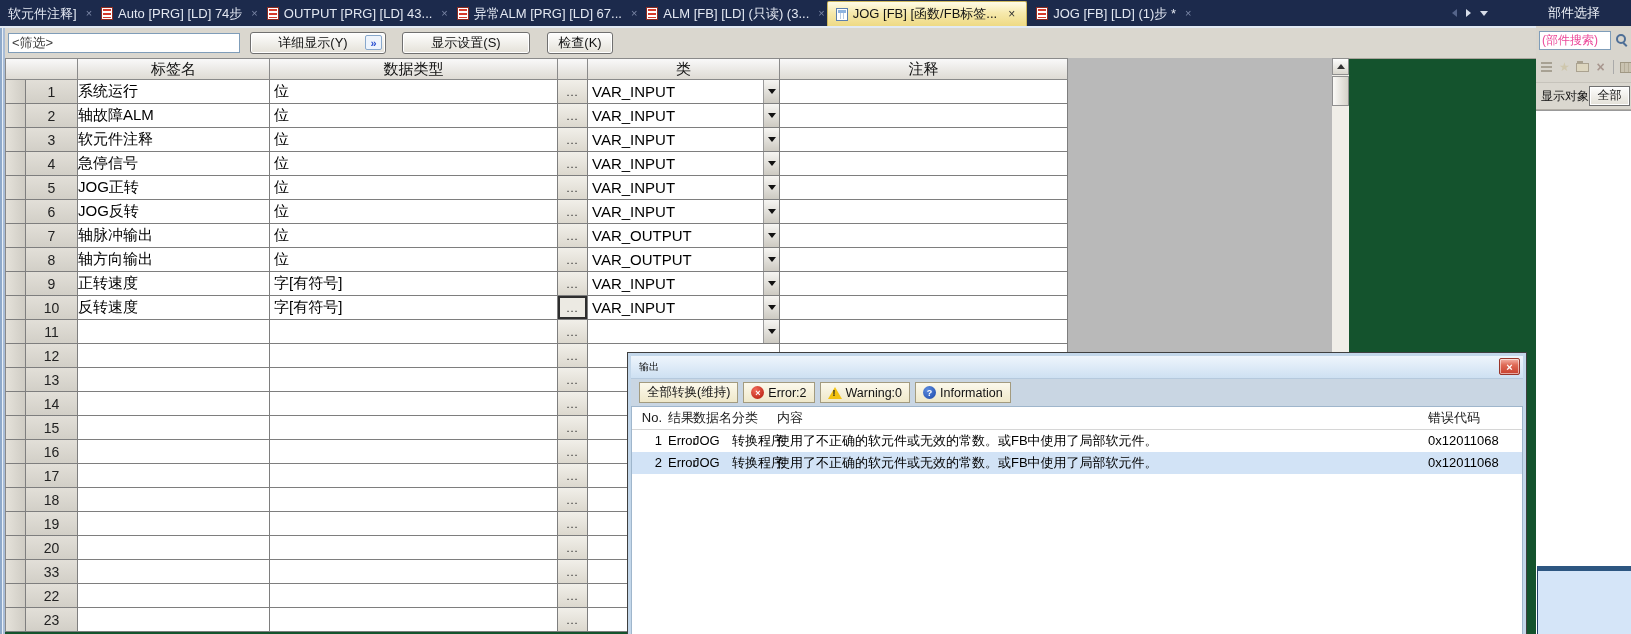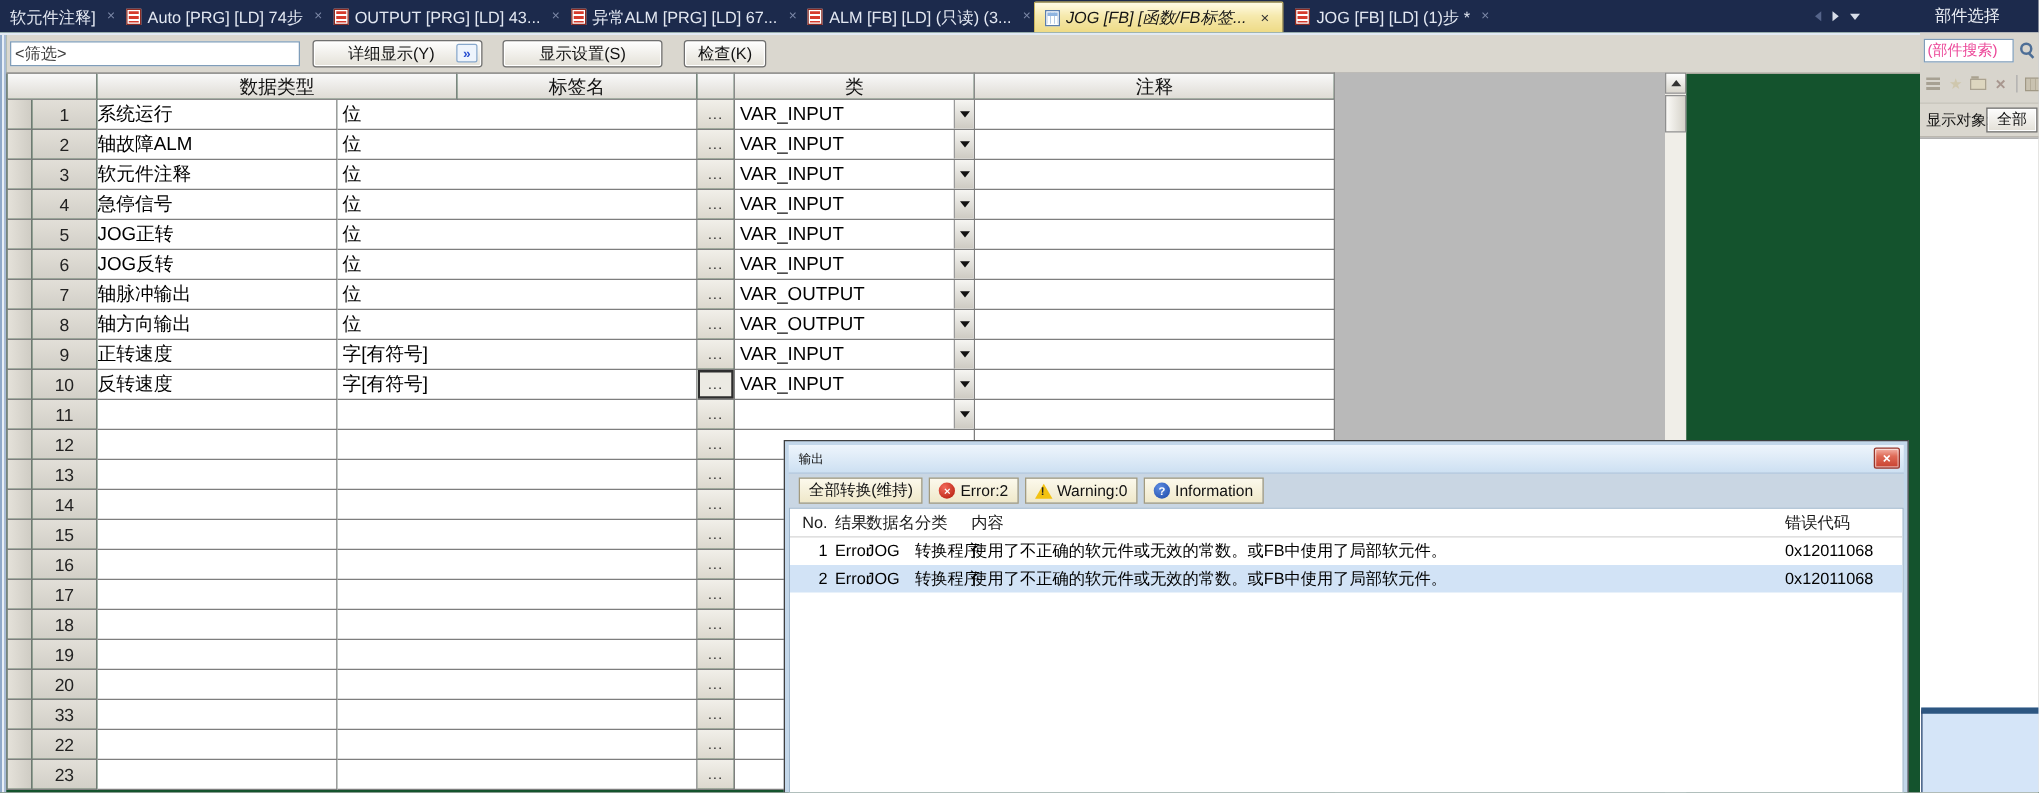--- a/index.html
+++ b/index.html
@@ -5,21 +5,21 @@
   html,body{margin:0;padding:0;background:#9a9a9a;}
   .screen{position:relative;width:1631px;height:634px;overflow:hidden;background:#fff;
           font-family:"Liberation Sans","DejaVu Sans",sans-serif;-webkit-font-smoothing:antialiased;}
 
   
   .tabbar{position:absolute;left:0;top:0;width:1631px;height:26px;background:#1c2a4c;}
   #tabs-host{display:flex;align-items:flex-end;height:26px;}
   .tab{height:25px;display:flex;align-items:center;gap:5px;padding:0 8px;color:#e3e8f2;
        font-size:13px;white-space:nowrap;cursor:default;}
   .tab.active{background:linear-gradient(#fffce8,#f6e9ad 45%,#eeda85);color:#141414;
-       border:1px solid #cdb75e;border-bottom:none;border-radius:2px 2px 0 0;height:24px;margin:0 1px;font-style:italic;}
+       border:1px solid #cdb75e;border-bottom:none;border-radius:2px 2px 0 0;height:24px;margin:0 1px;}
   .ticon{width:12px;height:13px;flex:0 0 auto;position:relative;box-sizing:border-box;}
   .icon-prg{background:#fff;border:1px solid #8c2b22;}
   .icon-prg::before{content:"";position:absolute;inset:1px;
        background:repeating-linear-gradient(180deg,#d63a2c 0 2px,#ffffff 2px 4px);}
   .icon-label{background:#fff;border:1px solid #5c7fae;}
   .icon-label::before{content:"";position:absolute;inset:1px;
        background:linear-gradient(180deg,#8fb4e0 0 3px,rgba(0,0,0,0) 3px),
                   repeating-linear-gradient(90deg,rgba(0,0,0,0) 0 2px,#b8cce4 2px 3px);}
   .tclose{width:13px;height:13px;display:flex;align-items:center;justify-content:center;
        color:#333;font-size:12px;margin-left:3px;}
@@ -217,22 +217,22 @@
       <div class="ebtn b2">
         <span>显示设置(S)</span>
       </div>
       <div class="ebtn b3">
         <span>检查(K)</span>
       </div>
     </div>
 
     <div class="lthead">
       <div class="hc w0"></div>
+      <div class="hc w1">标签名</div>
       <div class="hc w2">数据类型</div>
-      <div class="hc w1">标签名</div>
       <div class="hc w3"></div>
       <div class="hc w4">类</div>
       <div class="hc w5">注释</div>
     </div>
 
     <div id="label-rows">
         <div class="lrow">
     <div class="cell c-handle"></div>
     <div class="cell c-num">1</div>
     <div class="cell c-label">系统运行</div>

